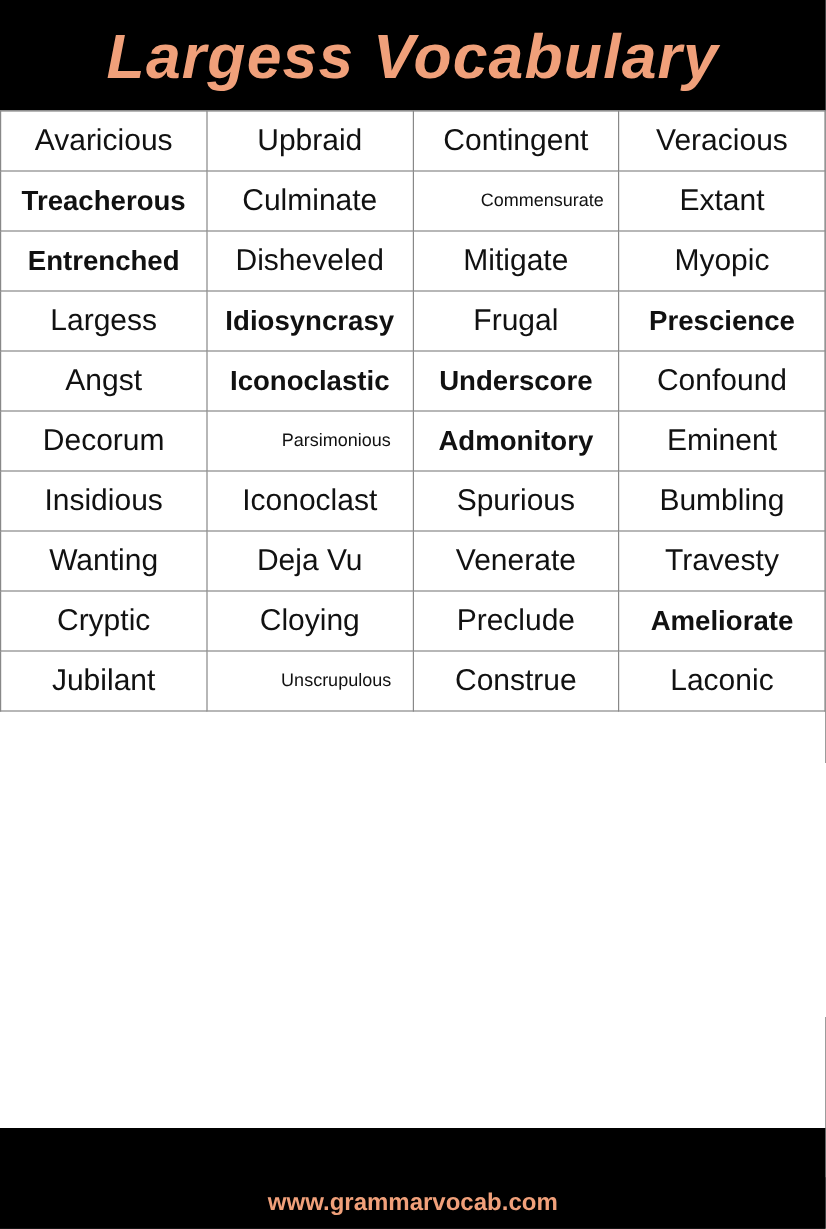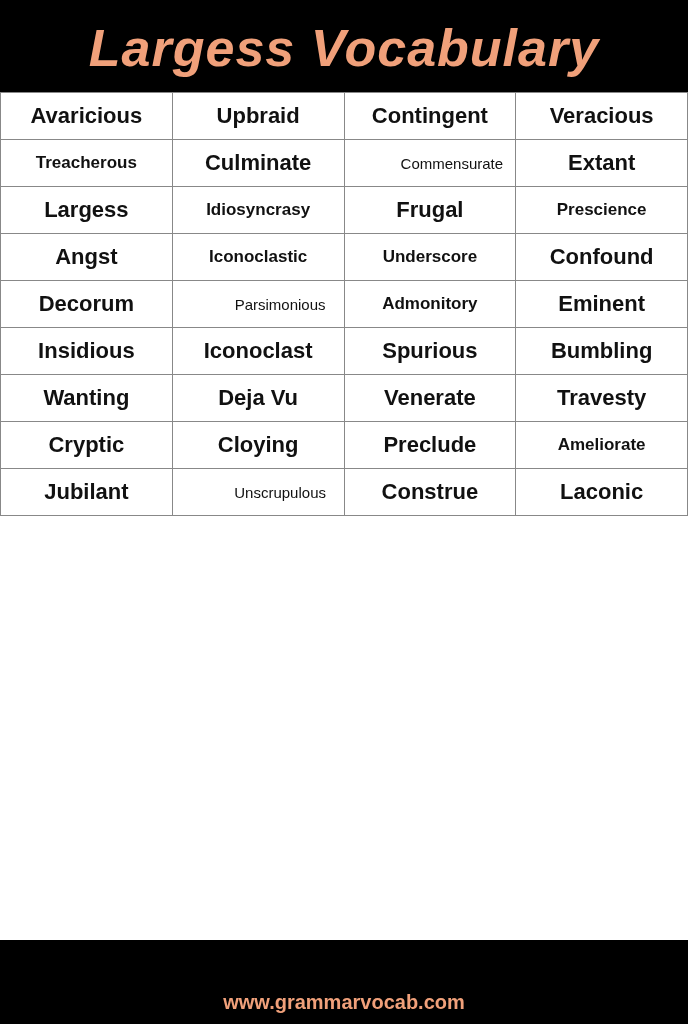--- a/index.html
+++ b/index.html
@@ -46,26 +46,26 @@
     td {
       border: 1.5px solid #888;
       text-align: center;
       vertical-align: middle;
       padding: 10px 4px;
       width: 25%;
       color: #111;
     }
 
     .cell-large {
-      font-size: 22px;
-      font-weight: bold;
+      font-size: 25px;
+      font-weight: normal;
     }
 
     .cell-medium {
-      font-size: 17px;
+      font-size: 23px;
       font-weight: bold;
     }
 
     .cell-small {
       font-size: 15px;
       font-weight: normal;
       padding-left: 48px;
     }
 
     .footer {
@@ -92,20 +92,26 @@
           <td class="cell-large">Avaricious</td>
           <td class="cell-large">Upbraid</td>
           <td class="cell-large">Contingent</td>
           <td class="cell-large">Veracious</td>
         </tr>
         <tr>
           <td class="cell-medium">Treacherous</td>
           <td class="cell-large">Culminate</td>
           <td class="cell-small">Commensurate</td>
           <td class="cell-large">Extant</td>
+        </tr>
+        <tr>
+          <td class="cell-medium">Entrenched</td>
+          <td class="cell-large">Disheveled</td>
+          <td class="cell-large">Mitigate</td>
+          <td class="cell-large">Myopic</td>
         </tr>
         <tr>
           <td class="cell-large">Largess</td>
           <td class="cell-medium">Idiosyncrasy</td>
           <td class="cell-large">Frugal</td>
           <td class="cell-medium">Prescience</td>
         </tr>
         <tr>
           <td class="cell-large">Angst</td>
           <td class="cell-medium">Iconoclastic</td>

